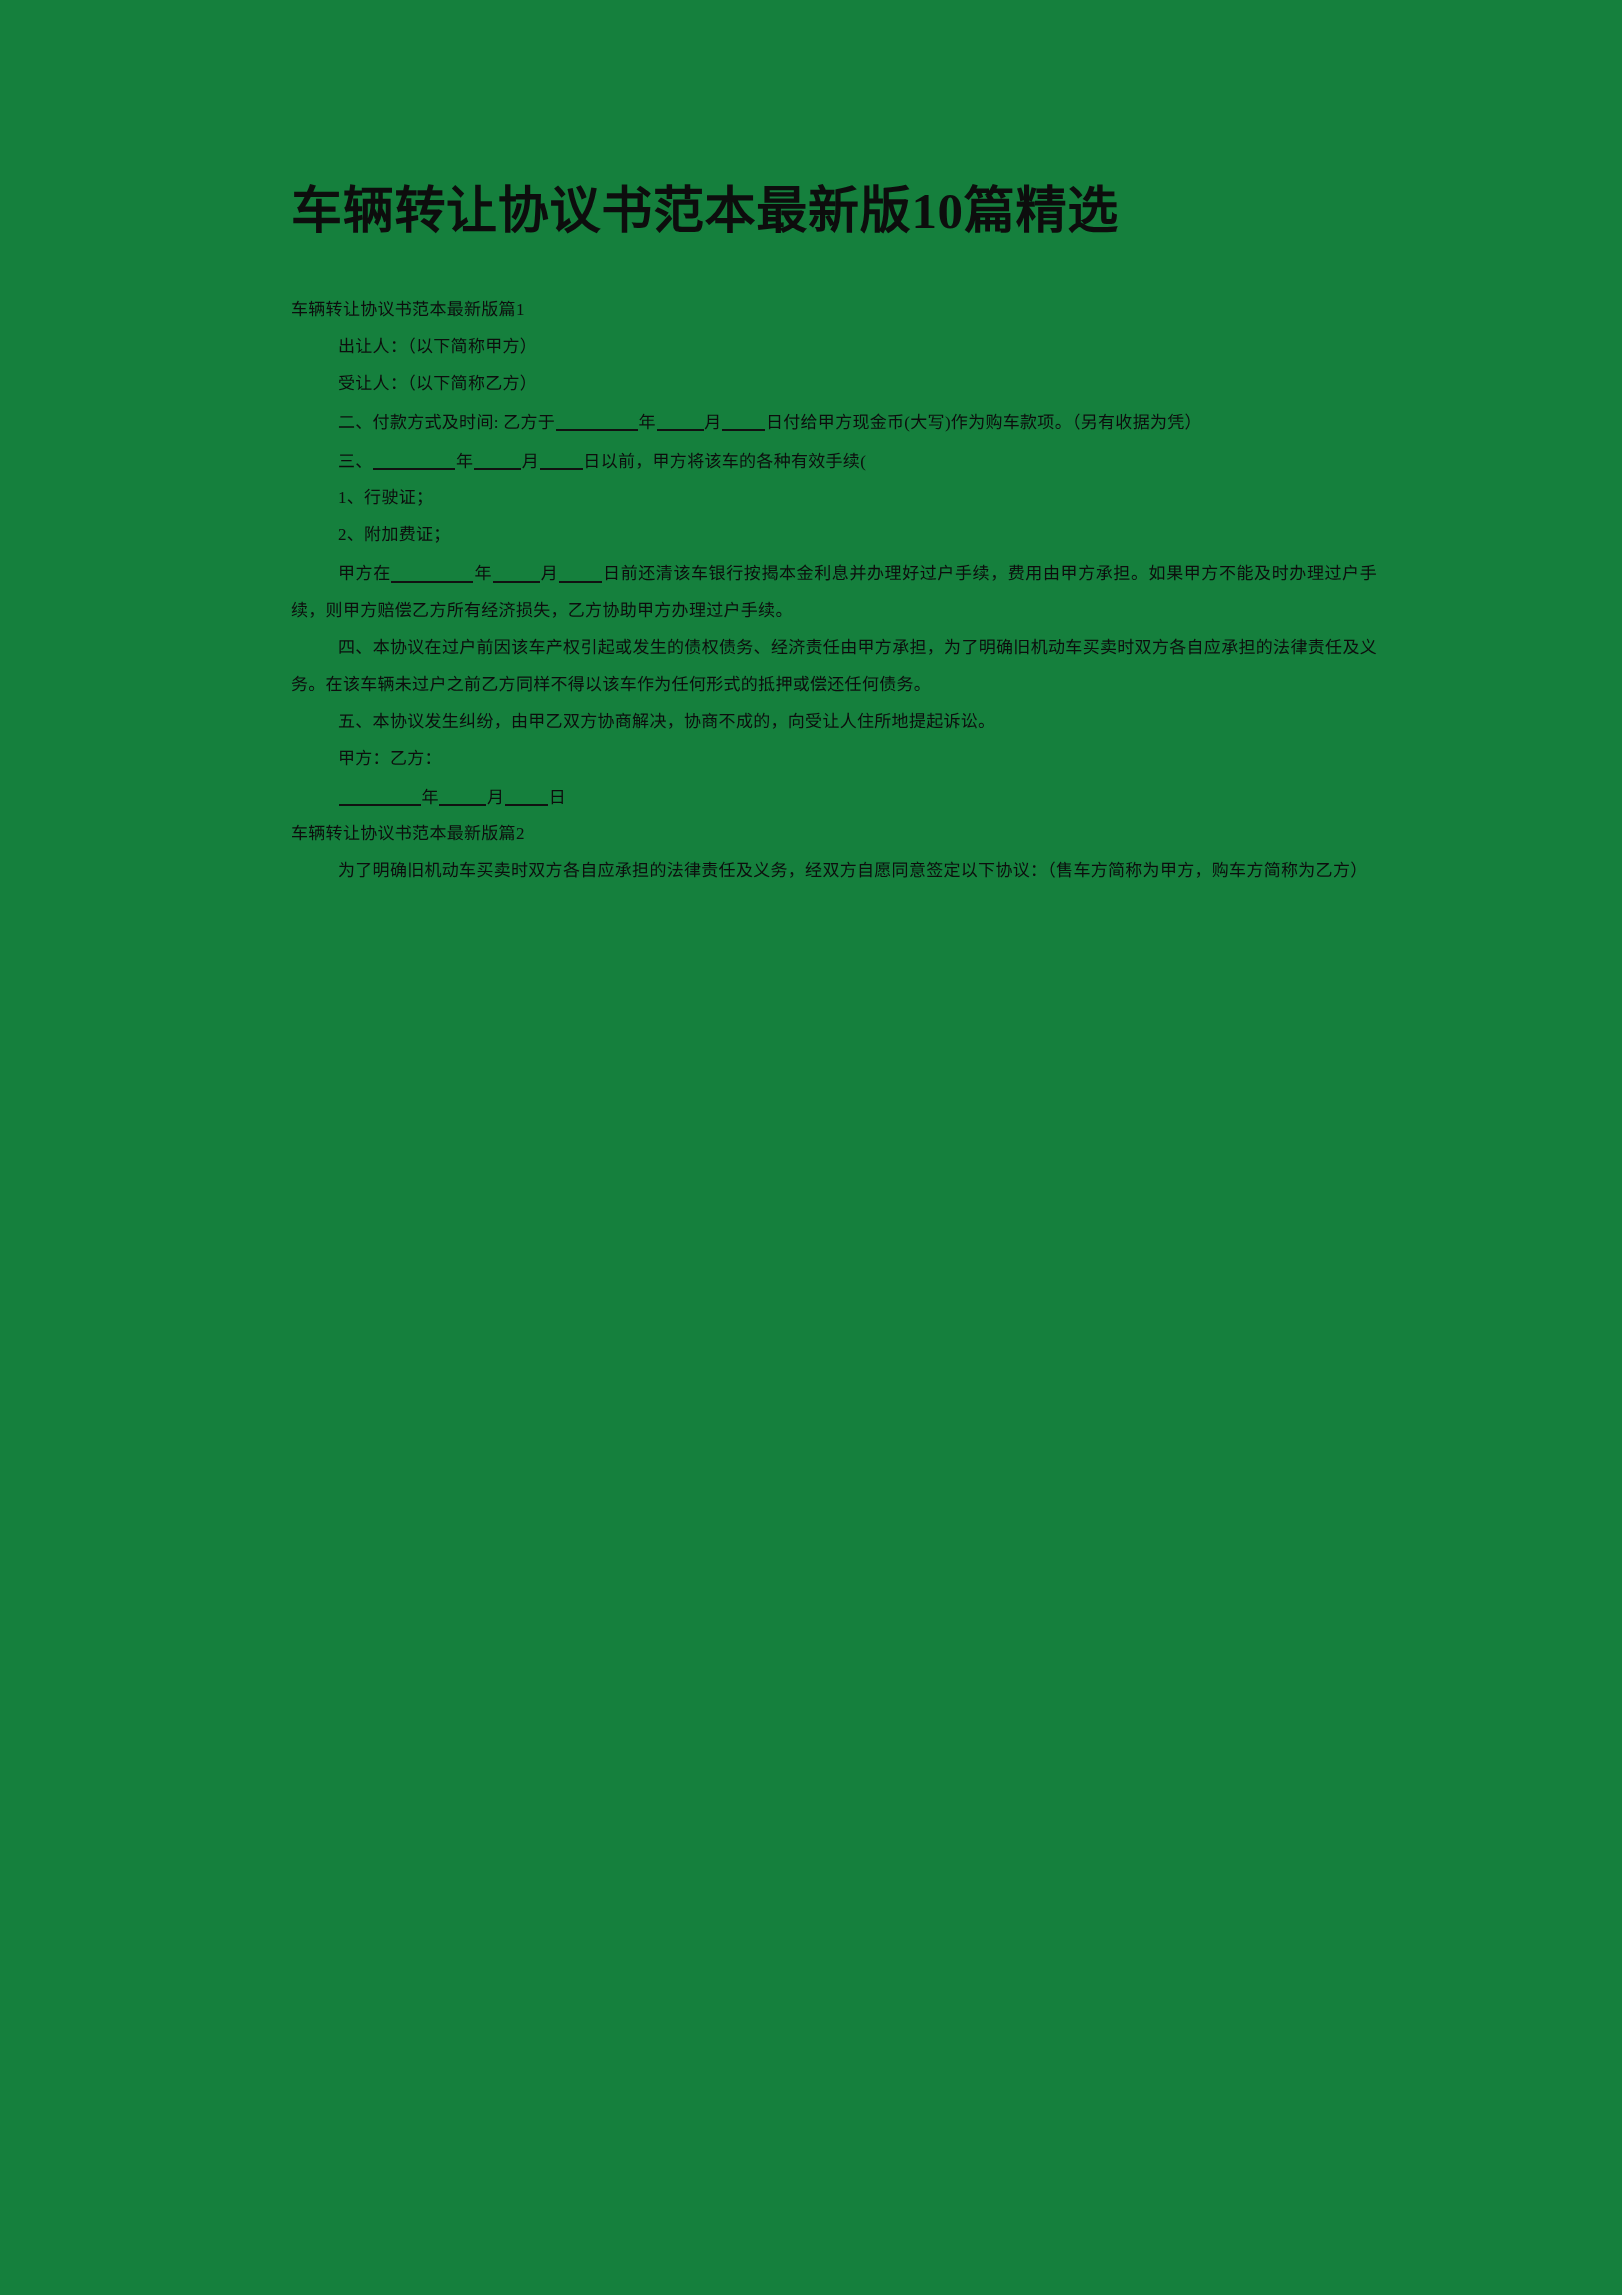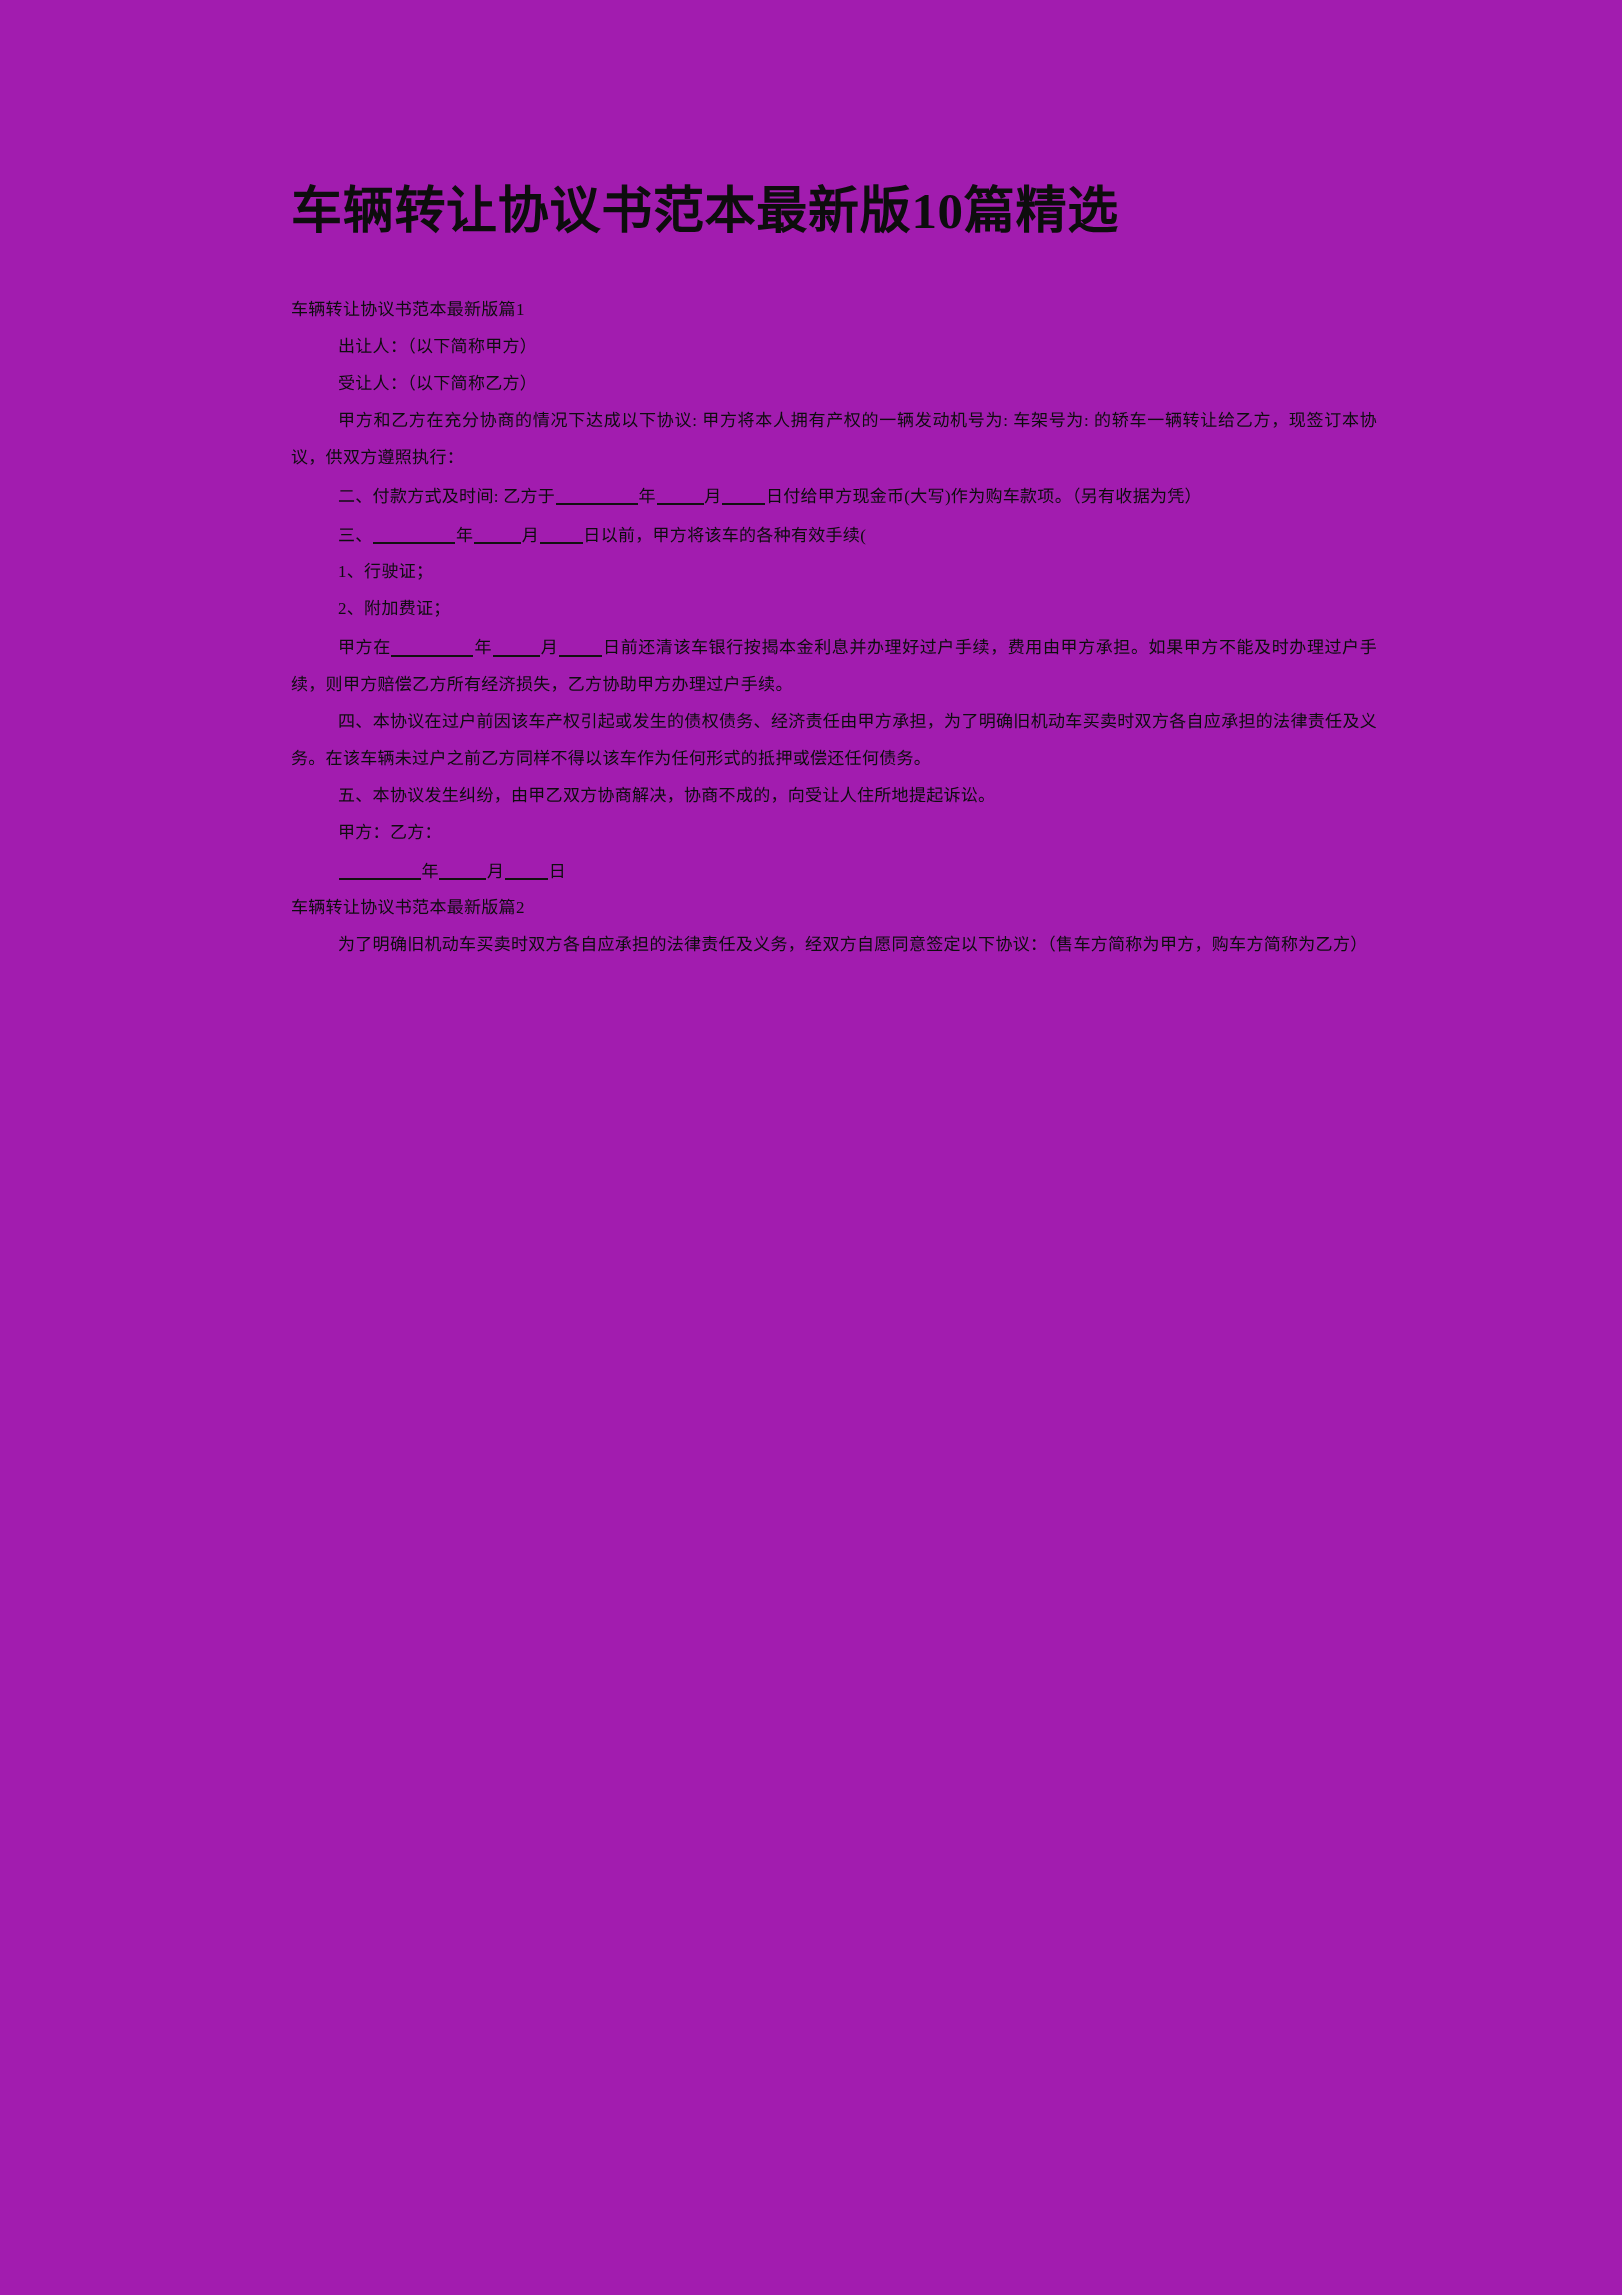--- a/index.html
+++ b/index.html
@@ -5,21 +5,21 @@
 <style>
   html, body {
     margin: 0;
     padding: 0;
     background: #ffffff;
   }
   .page {
     position: relative;
     width: 1623px;
     height: 2295px;
-    background: #a21caf;
+    background: #15803d;
     box-sizing: border-box;
     overflow: hidden;
     font-family: "Liberation Serif", "DejaVu Serif", serif;
     color: #0d0d0d;
     -webkit-font-smoothing: antialiased;
   }
 
   
   .content {
     position: absolute;
@@ -85,21 +85,20 @@
   <div class="content">
 
     <h1 class="doc-title">车辆转让协议书范本最新版10篇精选</h1>
 
     <p class="block sec-label first-block">车辆转让协议书范本最新版篇1</p>
 
     <p class="block indent">出让人：（以下简称甲方）</p>
 
     <p class="block indent">受让人：（以下简称乙方）</p>
 
-    <p class="block indent">甲方和乙方在充分协商的情况下达成以下协议: 甲方将本人拥有产权的一辆发动机号为: 车架号为: 的轿车一辆转让给乙方，现签订本协议，供双方遵照执行：</p>
 
 
     <p class="block clause">
       <span>二、付款方式及时间: 乙方于</span><span class="blank w-lg"></span><span>年</span><span class="blank w-md"></span><span>月</span><span class="blank w-sm"></span><span>日付给甲方现金币(大写)作为购车款项。（另有收据为凭）</span>
     </p>
 
     <p class="block clause">
       <span>三、</span><span class="blank w-lg"></span><span>年</span><span class="blank w-md"></span><span>月</span><span class="blank w-sm"></span><span>日以前，甲方将该车的各种有效手续(</span>
     </p>
 

